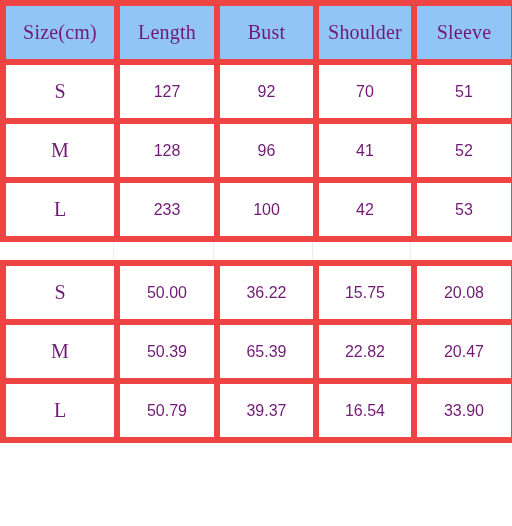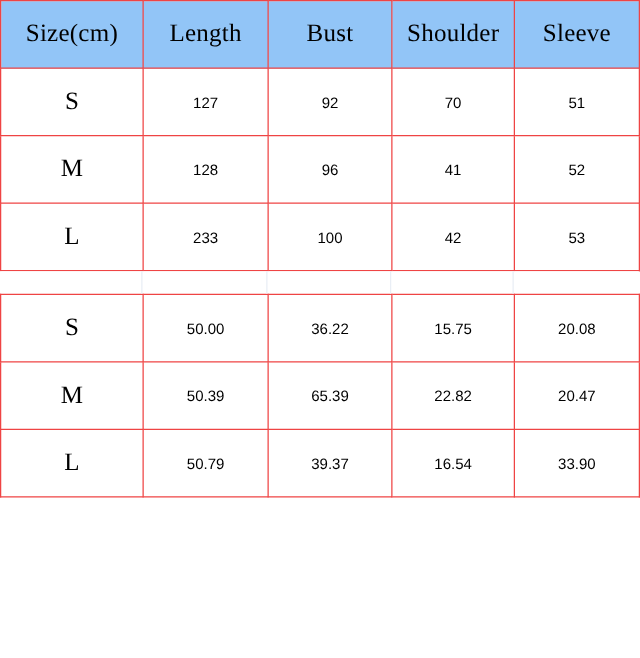--- a/index.html
+++ b/index.html
@@ -20,26 +20,26 @@
     background: #ffffff;
   }
   table.size-table {
     border-collapse: collapse;
     table-layout: fixed;
     width: 511px;
     margin: 0;
     background: #ffffff;
   }
   table.size-table td {
-    border: 1px solid #ef4444;
+    border: 6px solid #ef4444;
     padding: 0;
     text-align: center;
     vertical-align: middle;
     background: #ffffff;
-    color: #000000;
+    color: #701a75;
   }
   
   col.c-size     { width: 114px; }
   col.c-length   { width: 100px; }
   col.c-bust     { width:  99px; }
   col.c-shoulder { width:  98px; }
   col.c-sleeve   { width: 100px; }
 
   
   tr.header-row td {
@@ -53,21 +53,21 @@
   
   td.size-label {
     background: #92c5f7;
     font-family: "Liberation Serif", serif;
     font-size: 20px;
     font-weight: normal;
   }
   
   td.value {
     font-family: "Liberation Sans", sans-serif;
-    font-size: 12px;
+    font-size: 16px;
     font-weight: normal;
     color: #1a1a1a;
     background: #fffffd;
   }
   tr.data-row td {
     height: 53px;
   }
   
   .table-gap {
     height: 18px;

